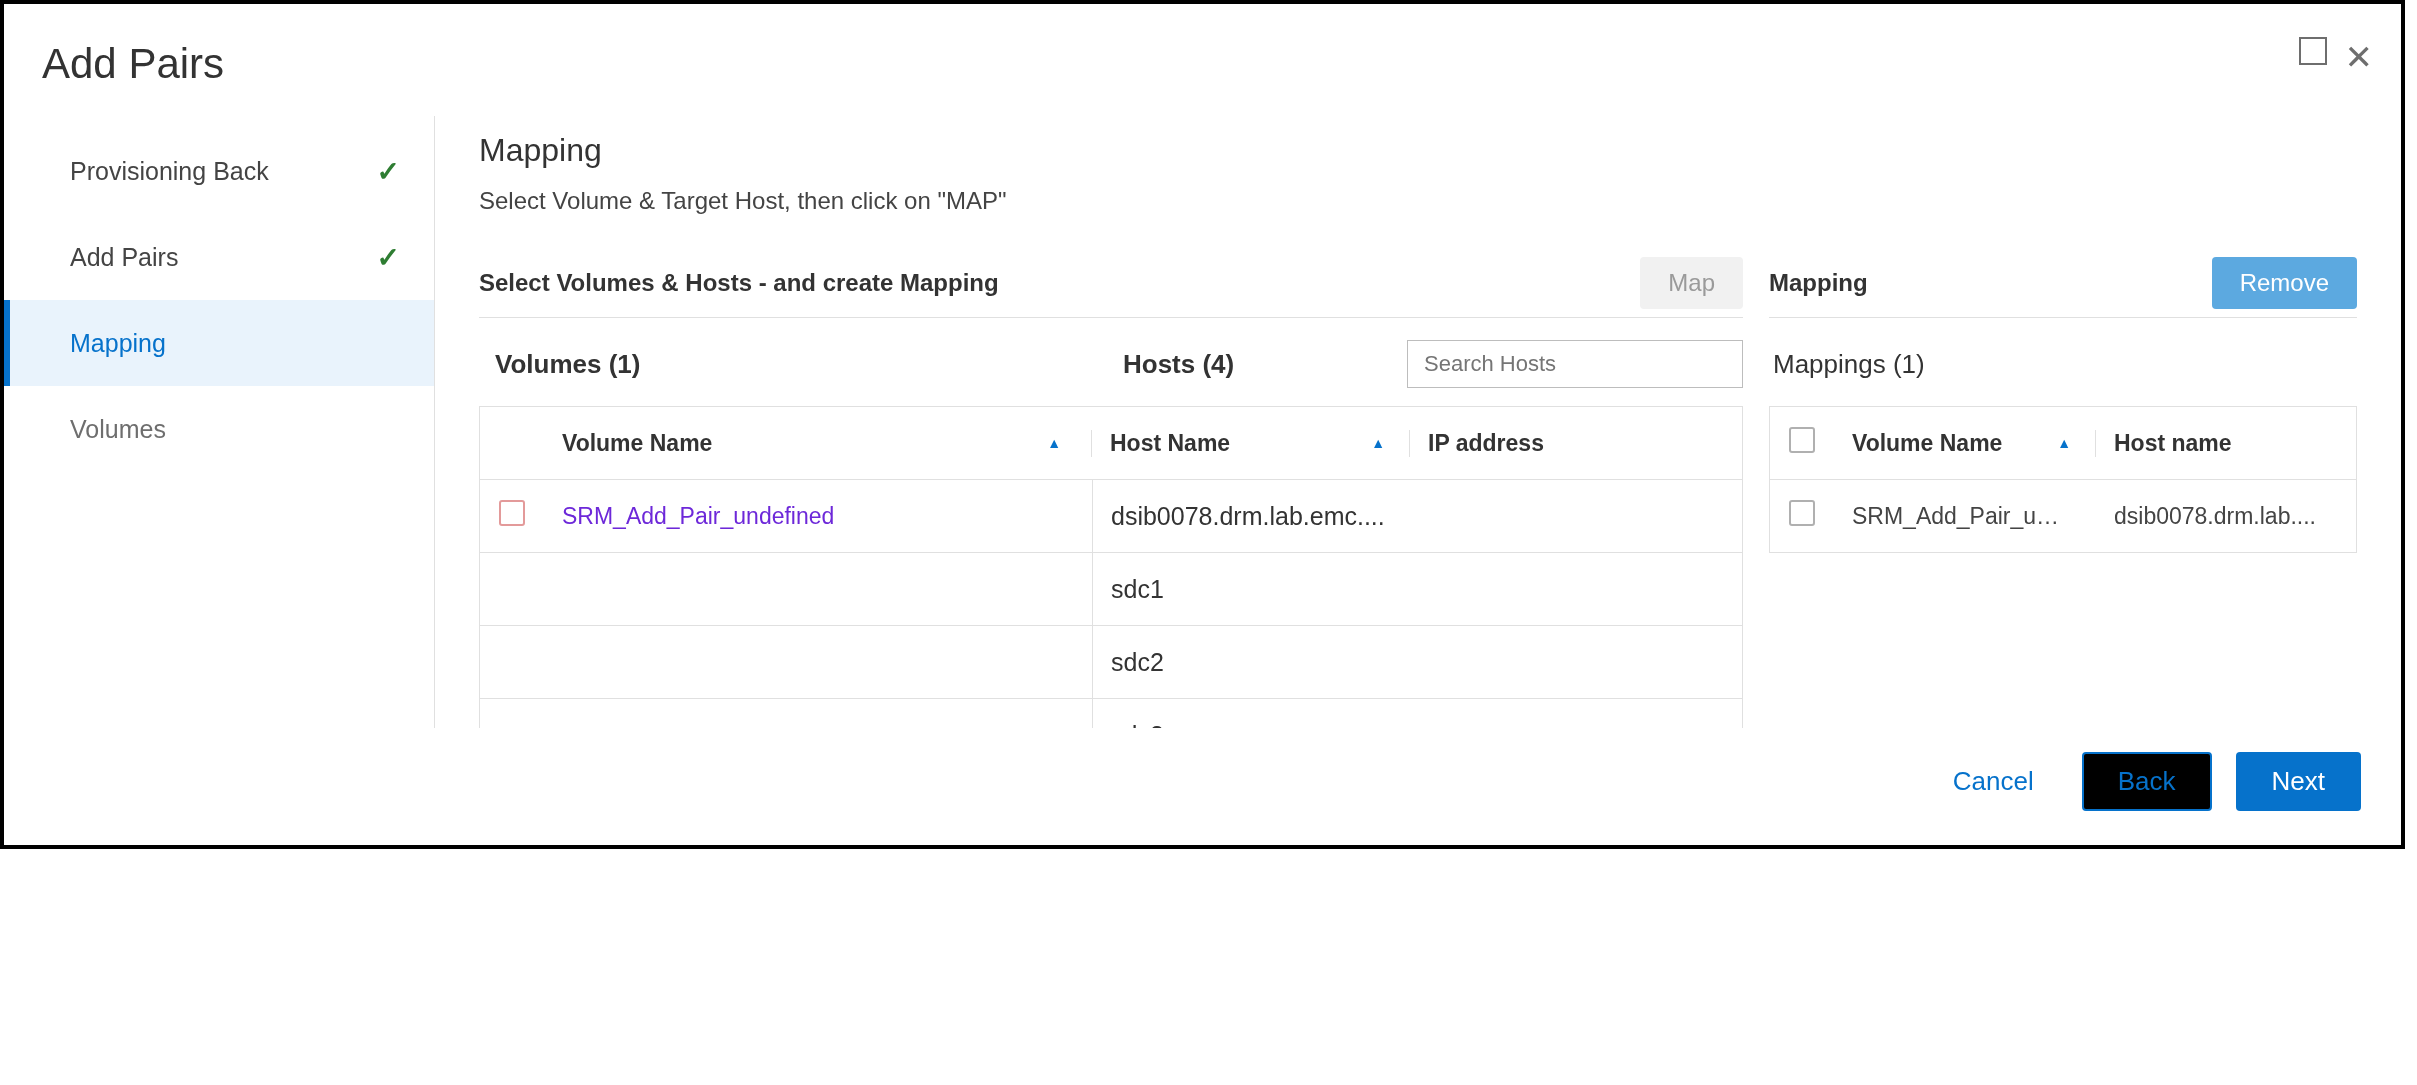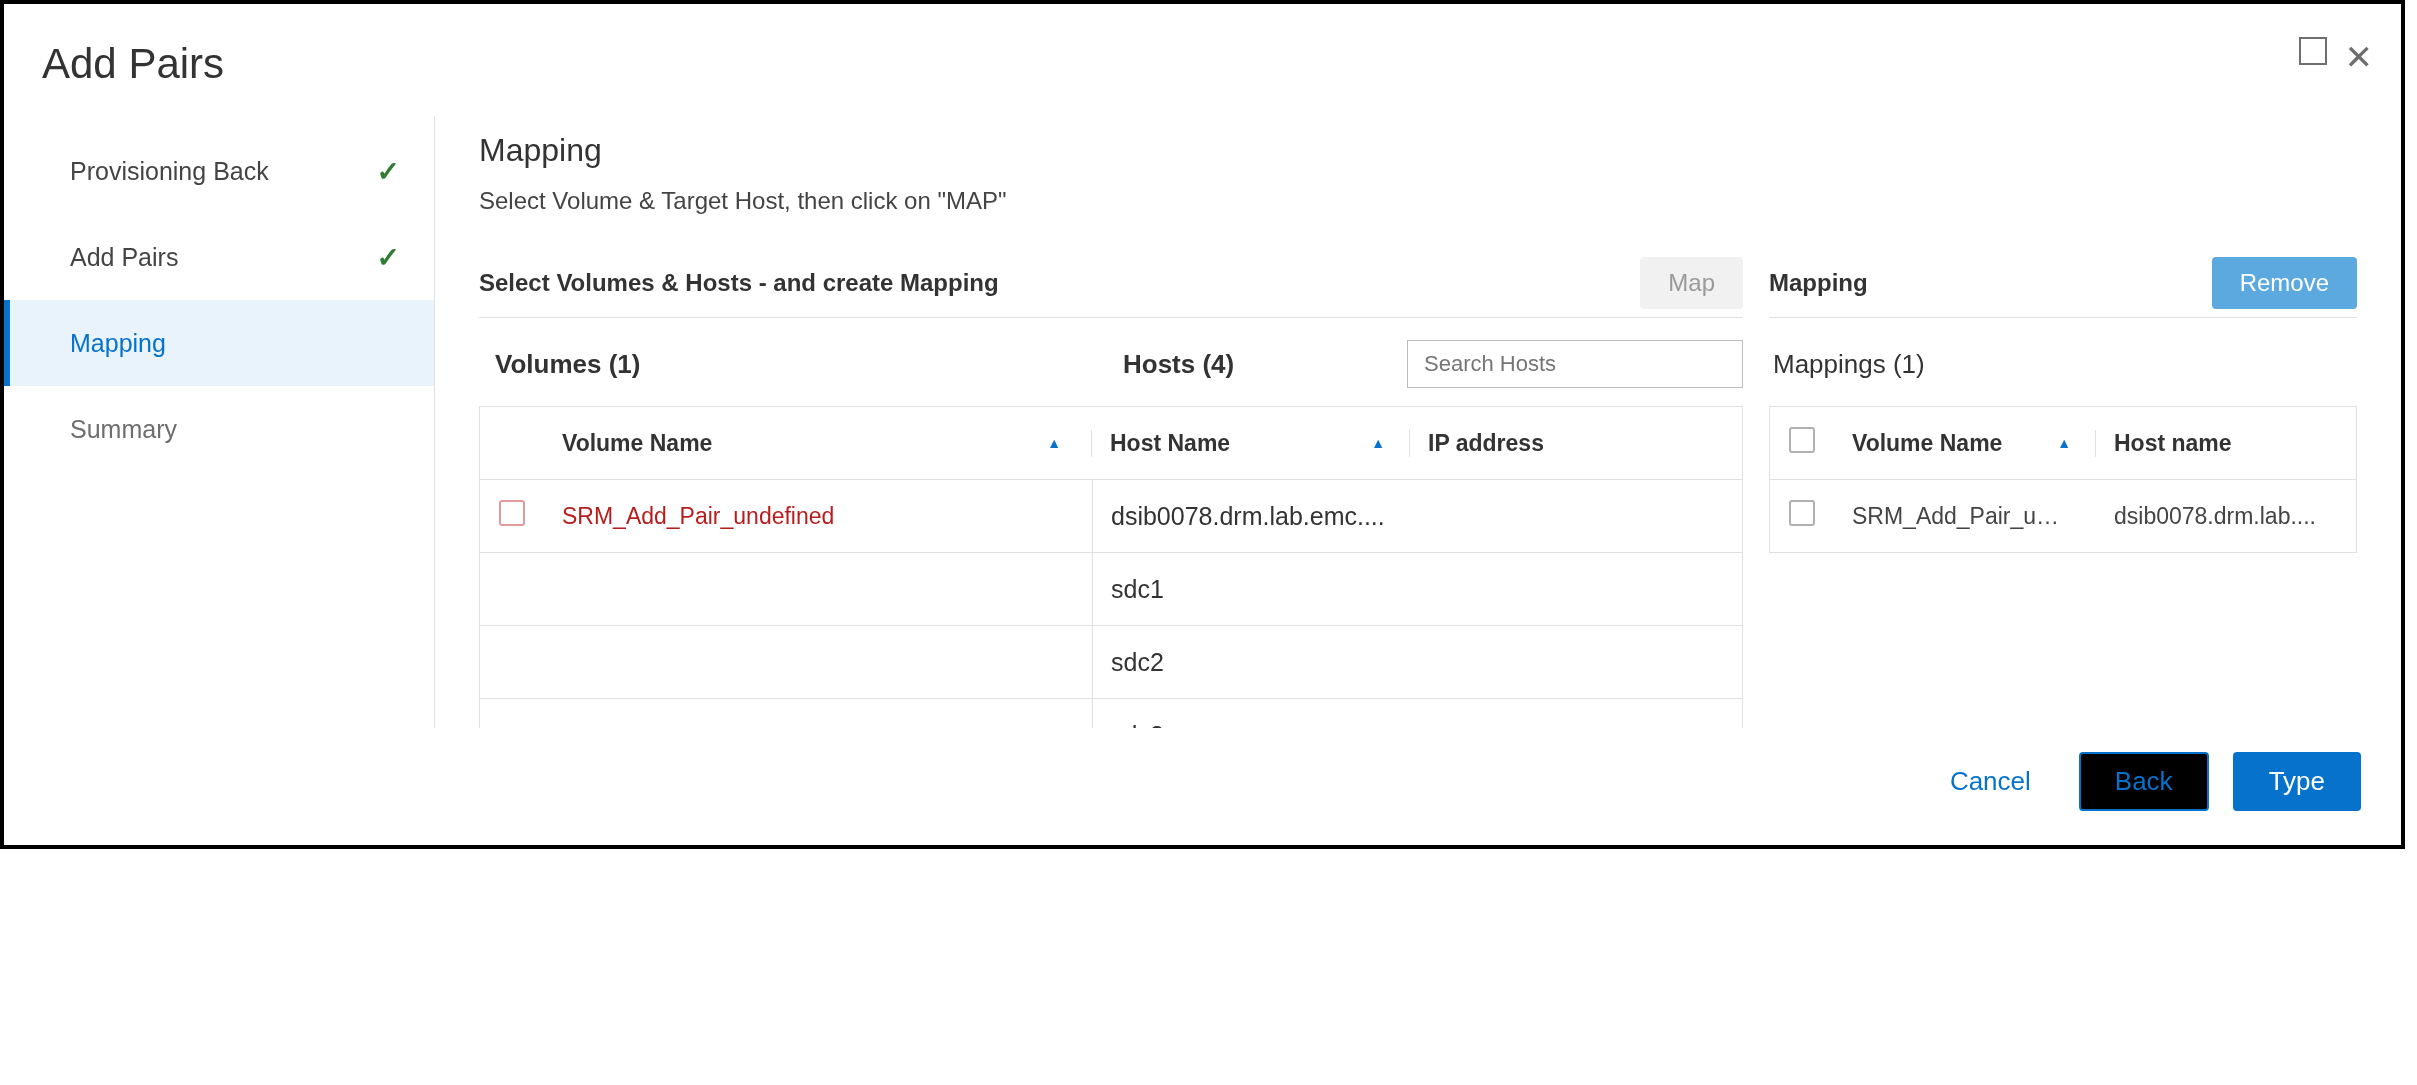--- a/index.html
+++ b/index.html
@@ -273,21 +273,21 @@
         <span class="check">✓</span>
       </div>
       <div class="step done">
         <span>Add Pairs</span>
         <span class="check">✓</span>
       </div>
       <div class="step active">
         <span>Mapping</span>
       </div>
       <div class="step pending">
-        <span>Summary</span>
+        <span>Volumes</span>
       </div>
     </div>
 
     <div class="main">
       <div class="page-title">Mapping</div>
       <div class="page-subtitle">Select Volume &amp; Target Host, then click on "MAP"</div>
 
       <div class="cols">
 
         <div class="col-left">
@@ -315,21 +315,21 @@
               </div>
               <div class="cell c-host-ip">
                 <span>IP address</span>
               </div>
             </div>
 
             <div class="left-rows">
               <div class="left-vol-col">
                 <div class="vrow">
                   <div class="cell c-vol-cb"><span class="cb pink"></span></div>
-                  <div class="cell" style="color:#b91c1c;">SRM_Add_Pair_undefined</div>
+                  <div class="cell" style="color:#6d28d9;">SRM_Add_Pair_undefined</div>
                 </div>
                 <div class="vrow empty">.</div>
                 <div class="vrow empty">.</div>
                 <div class="vrow empty">.</div>
               </div>
               <div class="left-host-col">
                 <div class="hrow">
                   <div class="cell c-host-name" style="border:none;">dsib0078.drm.lab.emc....</div>
                   <div class="cell c-host-ip"></div>
                 </div>
@@ -379,16 +379,16 @@
           </div>
         </div>
 
       </div>
     </div>
   </div>
 
   <div class="footer">
     <button class="link-btn">Cancel</button>
     <button class="outline-btn">Back</button>
-    <button class="primary-btn">Type</button>
+    <button class="primary-btn">Next</button>
   </div>
 
 </div>
 
 </body></html>

